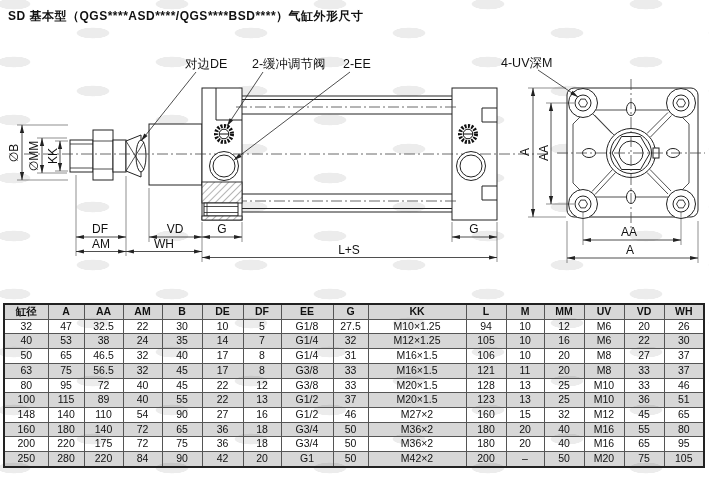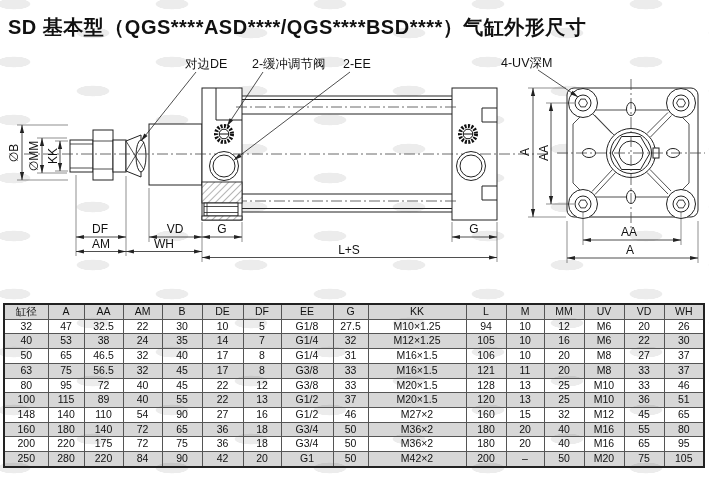--- a/index.html
+++ b/index.html
@@ -4,38 +4,38 @@
 <style>
   html,body{margin:0;padding:0;background:#fff;}
   #page{position:relative;width:709px;height:484px;background:#fff;overflow:hidden;
         font-family:"Liberation Sans","DejaVu Sans",sans-serif;color:#111;}
   .wm{position:absolute;inset:0;z-index:0;
       background-image:
         radial-gradient(ellipse 27px 9px at center,#ececec 58%,rgba(255,255,255,0) 62%),
         radial-gradient(ellipse 27px 9px at center,#ececec 58%,rgba(255,255,255,0) 62%);
       background-size:158px 58px,158px 58px;
       background-position:14px 4px,93px 33px;}
-  #title{position:absolute;left:8px;top:8px;z-index:2;font-size:20px;font-weight:bold;
-         letter-spacing:0.5px;white-space:nowrap;margin-top:6px;}
+  #title{position:absolute;left:8px;top:8px;z-index:2;font-size:12px;font-weight:bold;
+         letter-spacing:0.5px;white-space:nowrap;}
   #drawing{position:absolute;left:0;top:0;z-index:1;}
   #drawing text{font-family:"Liberation Sans","DejaVu Sans",sans-serif;fill:#111;stroke:none;}
   .callout{font-size:12.5px;}
   .dimlab{font-size:12px;}
   .ln{stroke:#222;stroke-width:1;fill:none;}
   .thin{stroke:#222;stroke-width:0.8;fill:none;}
   .ext{stroke:#444;stroke-width:0.6;fill:none;}
   .dim{stroke:#222;stroke-width:0.8;fill:none;}
   .cl{stroke:#444;stroke-width:0.8;fill:none;stroke-dasharray:11 3 2 3;}
   .wht{fill:#fff;stroke:#222;stroke-width:1;}
   #tablewrap{position:absolute;left:3px;top:303px;z-index:1;}
   table.dim-table{border-collapse:collapse;table-layout:fixed;border:2px solid #222;
                   font-size:10.5px;text-align:center;}
   table.dim-table th,table.dim-table td{border:1px solid #555;padding:0;height:13.7px;
                   line-height:13.7px;overflow:hidden;white-space:nowrap;background:transparent;}
-  table.dim-table th{font-weight:normal;background:rgba(0,0,0,0.155);}
+  table.dim-table th{font-weight:bold;background:rgba(0,0,0,0.155);}
   table.dim-table tbody tr:nth-child(even) td{background:rgba(0,0,0,0.155);}
 </style>
 </head>
 <body>
 
 <div id="page">
   <div class="wm"></div>
 
   <div id="title">SD 基本型（QGS****ASD****/QGS****BSD****）气缸外形尺寸</div>
 
@@ -359,21 +359,21 @@
             <td>100</td>
             <td>115</td>
             <td>89</td>
             <td>40</td>
             <td>55</td>
             <td>22</td>
             <td>13</td>
             <td>G1/2</td>
             <td>37</td>
             <td>M20×1.5</td>
-            <td>120</td>
+            <td>123</td>
             <td>13</td>
             <td>25</td>
             <td>M10</td>
             <td>36</td>
             <td>51</td>
           </tr>
           <tr>
             <td>148</td>
             <td>140</td>
             <td>110</td>

